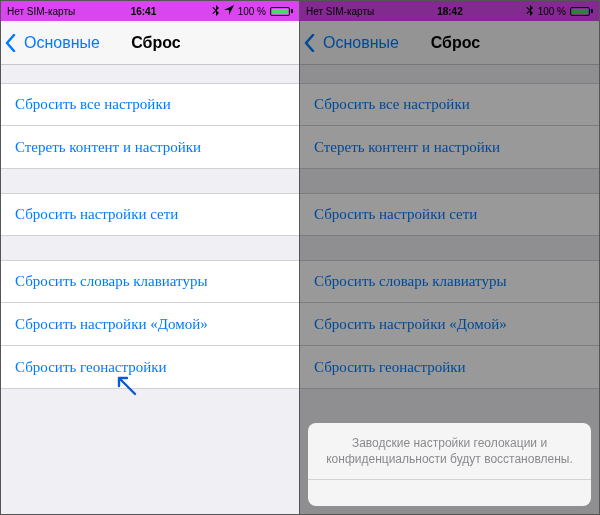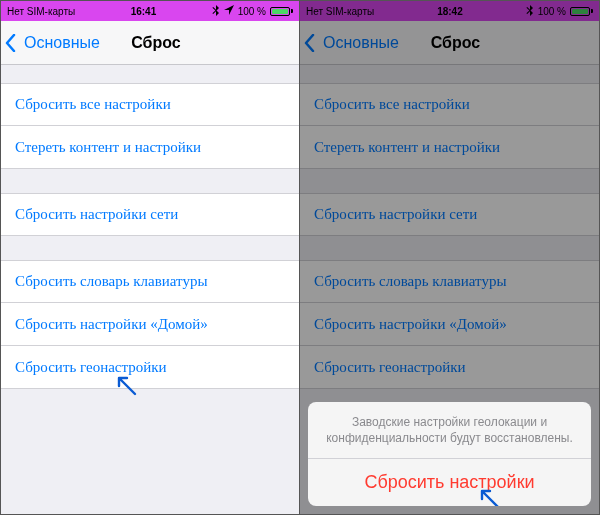--- a/index.html
+++ b/index.html
@@ -278,21 +278,20 @@
       </div>
     </div>
 
     <div class="dim-overlay"></div>
 
     <div class="action-sheet">
       <div class="sheet-group">
         <div class="sheet-msg">Заводские настройки геолокации и конфиденциальности будут восстановлены.</div>
         <div class="sheet-sep"></div>
         <div class="sheet-btn destructive">
-          <span>Сбросить настройки</span>
           <span class="pointer" style="left:168px; top:26px;">
             <svg width="26" height="26" viewBox="0 0 26 26">
                 <path d="M22 22 L6 6 M6 6 L6 14 M6 6 L14 6" stroke="#0a5bd3" stroke-width="2.4" fill="none" stroke-linecap="round"></path>
               </svg>
           </span>
         </div>
       </div>
     </div>
   </div>
 

